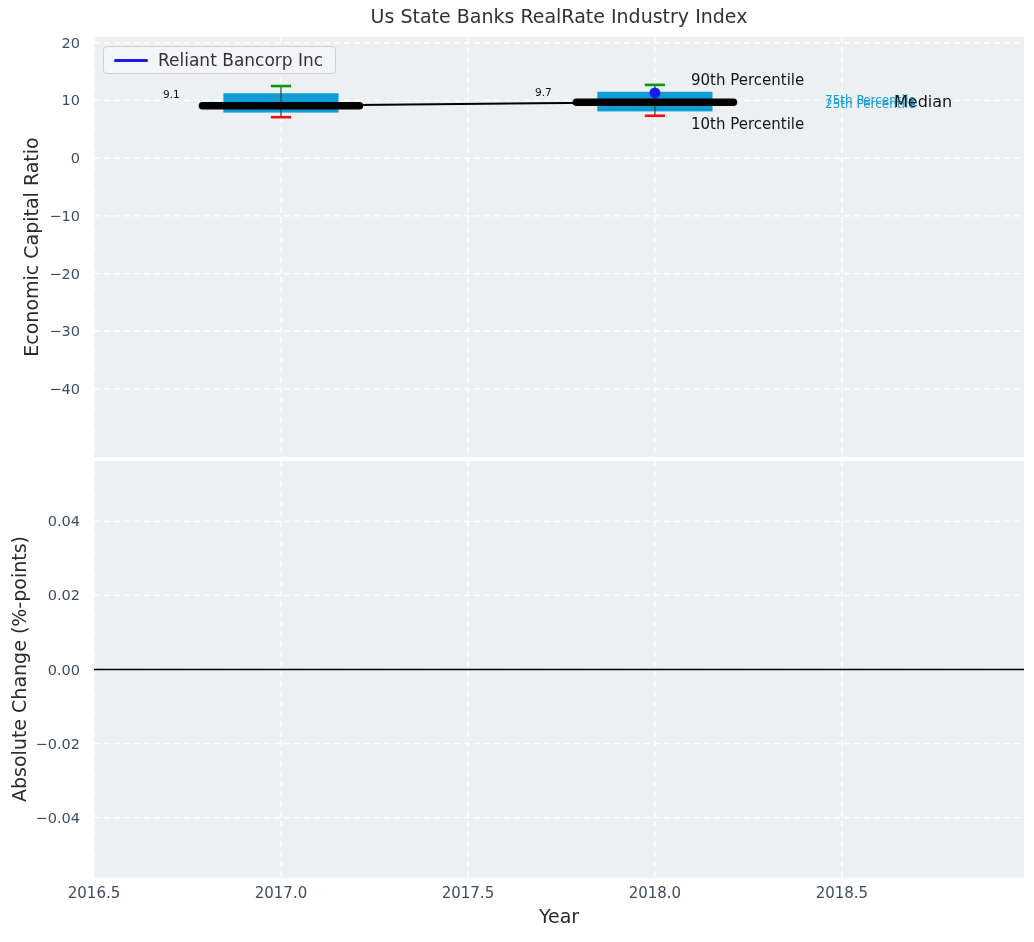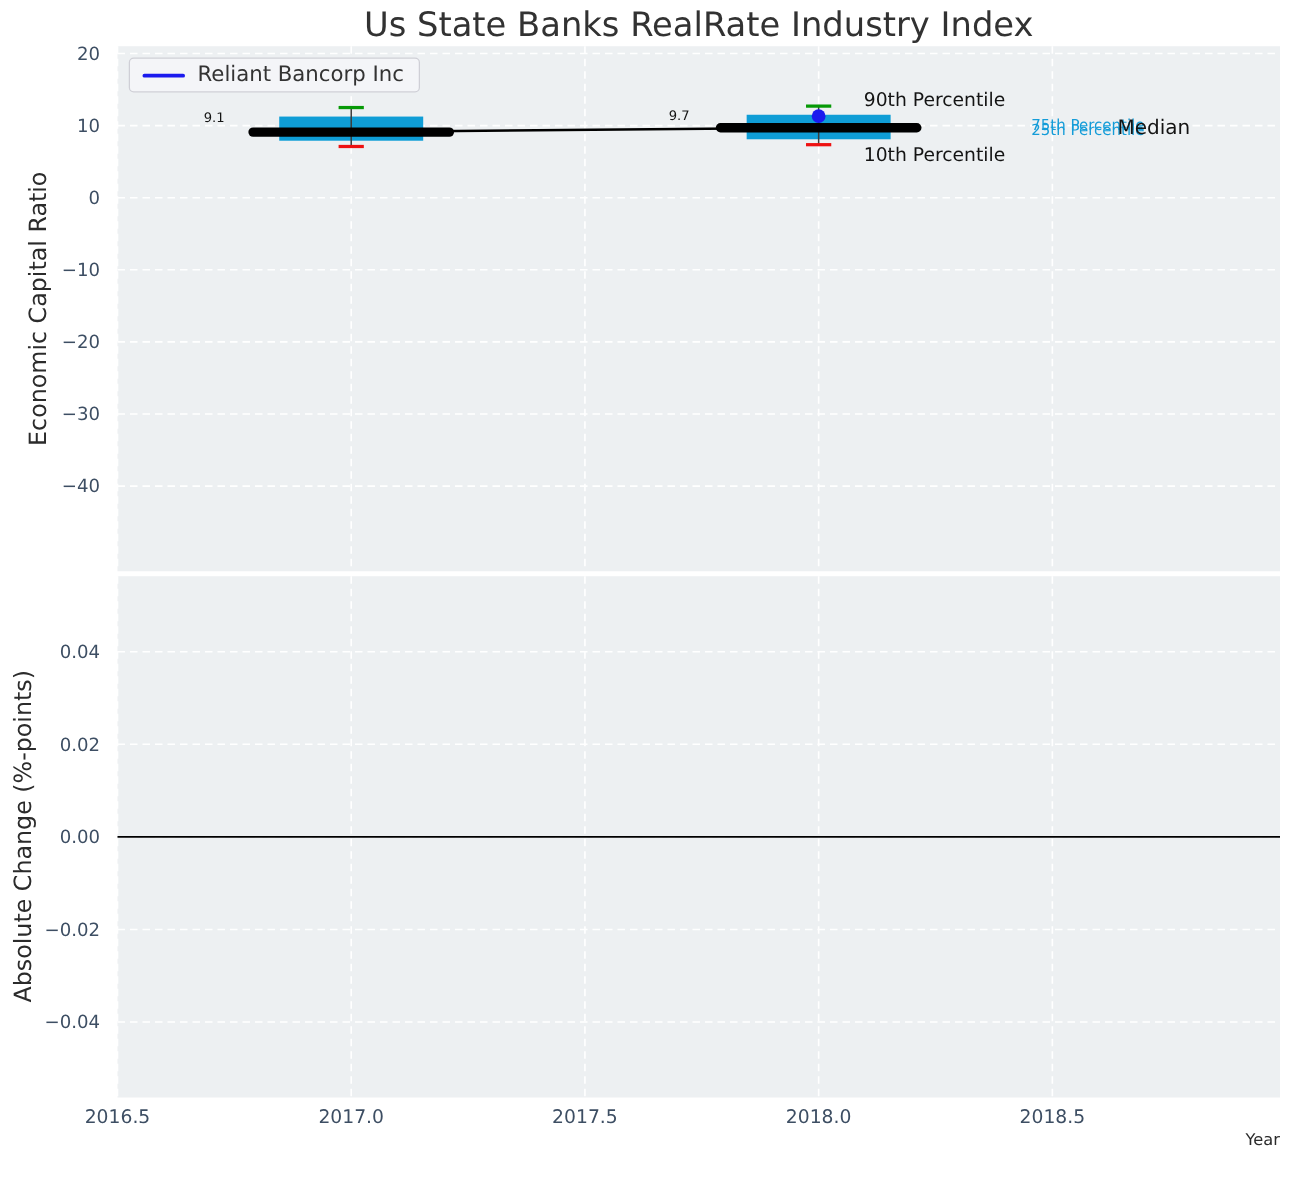--- a/index.html
+++ b/index.html
@@ -3,31 +3,31 @@
 <meta charset="utf-8">
 <style>
   html,body{margin:0;padding:0;background:#ffffff;}
   #figure{
     position:relative;width:1034px;height:942px;background:#ffffff;
     font-family:"DejaVu Sans","Liberation Sans",sans-serif;overflow:hidden;
   }
   #chart-svg{position:absolute;left:0;top:0;}
   .fig-title{
     position:absolute;left:94px;top:5px;width:930px;text-align:center;
-    font-size:27px;color:#323232;white-space:nowrap;
+    font-size:19px;color:#323232;white-space:nowrap;
   }
   .ylabel{
     position:absolute;font-size:19px;color:#2b2b2b;white-space:nowrap;
     transform:translate(-50%,-50%) rotate(-90deg);
   }
   .ylabel.top{left:31px;top:247px;}
   .ylabel.bottom{left:19px;top:669px;}
   .xlabel{
-    position:absolute;left:94px;top:905px;width:930px;text-align:right;
-    font-size:13px;color:#2b2b2b;
+    position:absolute;left:94px;top:905px;width:930px;text-align:center;
+    font-size:19px;color:#2b2b2b;
   }
   .legend{
     position:absolute;left:103px;top:46px;height:28px;box-sizing:border-box;
     display:flex;align-items:center;gap:10px;padding:0 12px 0 10px;
     background:rgba(244,245,249,0.92);border:1px solid #cfcfd6;border-radius:4px;
   }
   .legend-line{display:inline-block;width:34px;height:3px;border-radius:1.5px;}
   .legend-label{font-size:17px;color:#333333;white-space:nowrap;}
 </style>
 </head>

